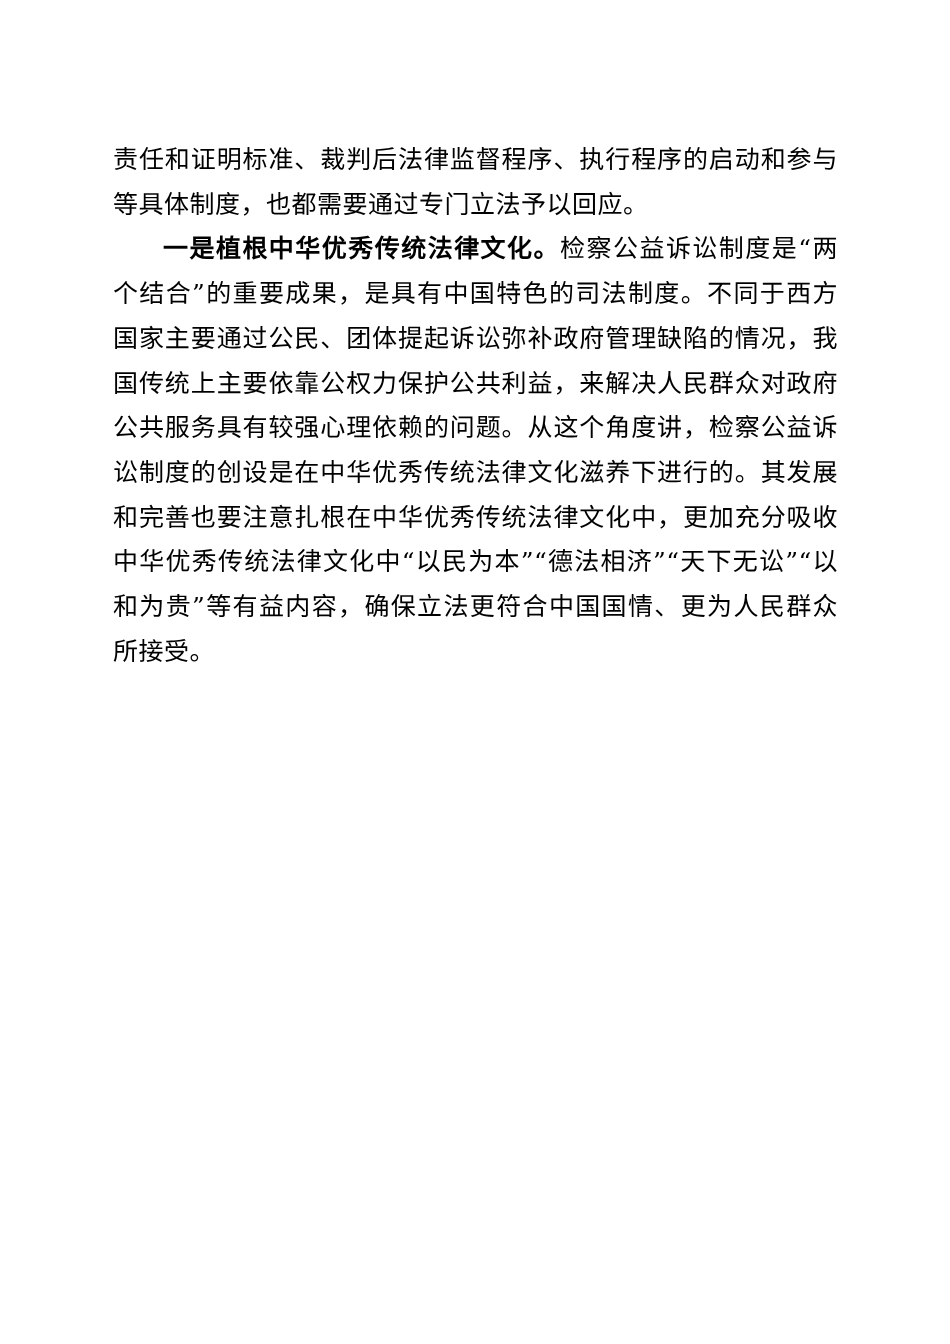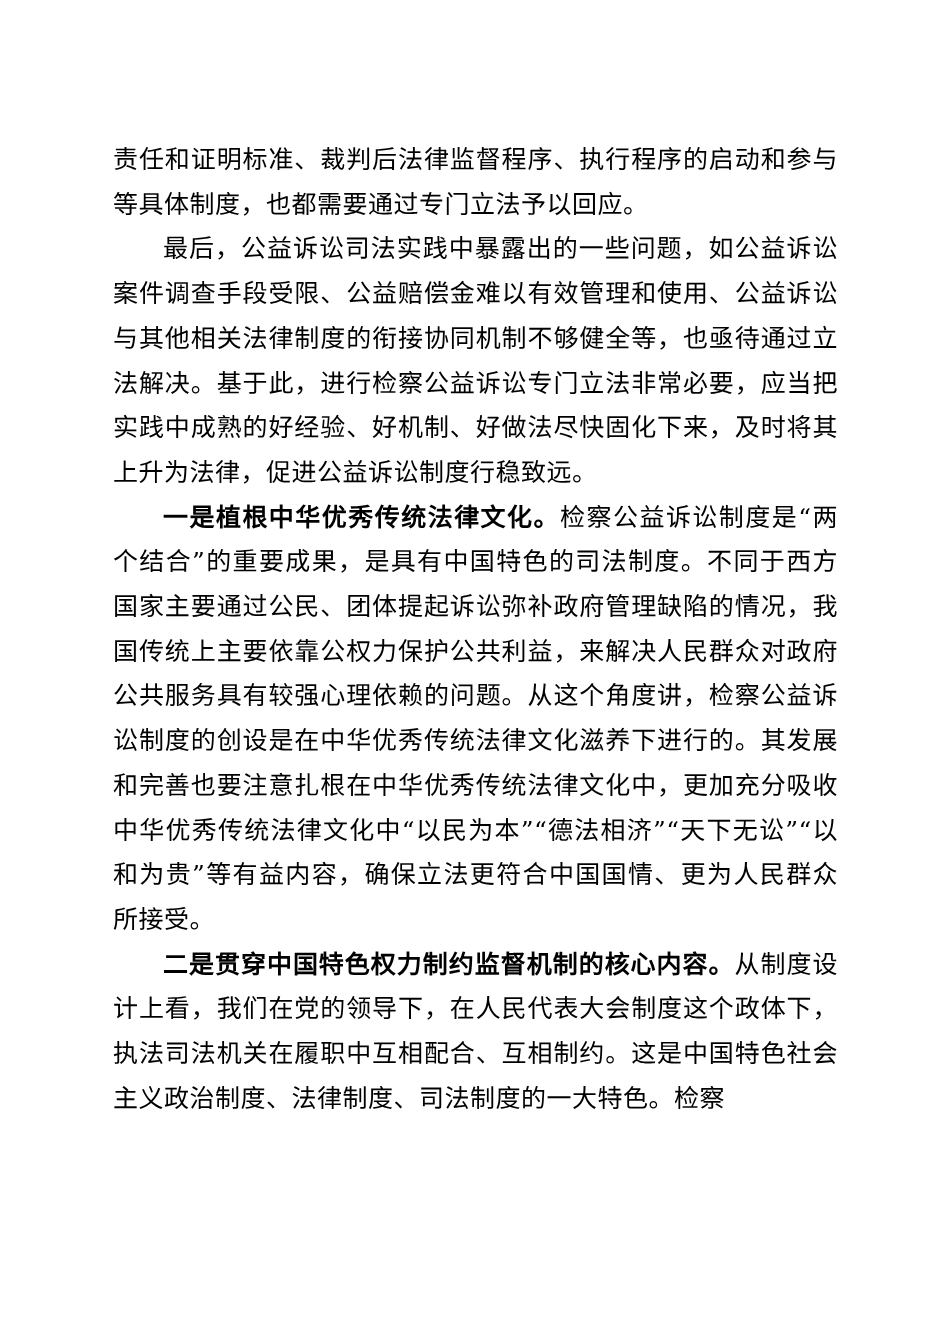--- a/index.html
+++ b/index.html
@@ -36,21 +36,19 @@
   }
 </style>
 </head>
 <body>
 
 <div class="page">
   <div class="document-body">
 
     <p class="para no-indent"><span>责任和证明标准、裁判后法律监督程序、执行程序的启动和参与等具体制度，也都需要通过专门立法予以回应。</span></p>
 
-    <p class="para"><span>最后，公益诉讼司法实践中暴露出的一些问题，如公益诉讼案件调查手段受限、公益赔偿金难以有效管理和使用、公益诉讼与其他相关法律制度的衔接协同机制不够健全等，也亟待通过立法解决。基于此，进行检察公益诉讼专门立法非常必要，应当把实践中成熟的好经验、好机制、好做法尽快固化下来，及时将其上升为法律，促进公益诉讼制度行稳致远。</span></p>
 
 
     <p class="para"><span class="run-bold">一是植根中华优秀传统法律文化。</span><span>检察公益诉讼制度是“两个结合”的重要成果，是具有中国特色的司法制度。不同于西方国家主要通过公民、团体提起诉讼弥补政府管理缺陷的情况，我国传统上主要依靠公权力保护公共利益，来解决人民群众对政府公共服务具有较强心理依赖的问题。从这个角度讲，检察公益诉讼制度的创设是在中华优秀传统法律文化滋养下进行的。其发展和完善也要注意扎根在中华优秀传统法律文化中，更加充分吸收中华优秀传统法律文化中“以民为本”“德法相济”“天下无讼”“以和为贵”等有益内容，确保立法更符合中国国情、更为人民群众所接受。</span></p>
 
-    <p class="para"><span class="run-bold">二是贯穿中国特色权力制约监督机制的核心内容。</span><span>从制度设计上看，我们在党的领导下，在人民代表大会制度这个政体下，执法司法机关在履职中互相配合、互相制约。这是中国特色社会主义政治制度、法律制度、司法制度的一大特色。检察</span></p>
 
   </div>
 </div>
 
 </body></html>

